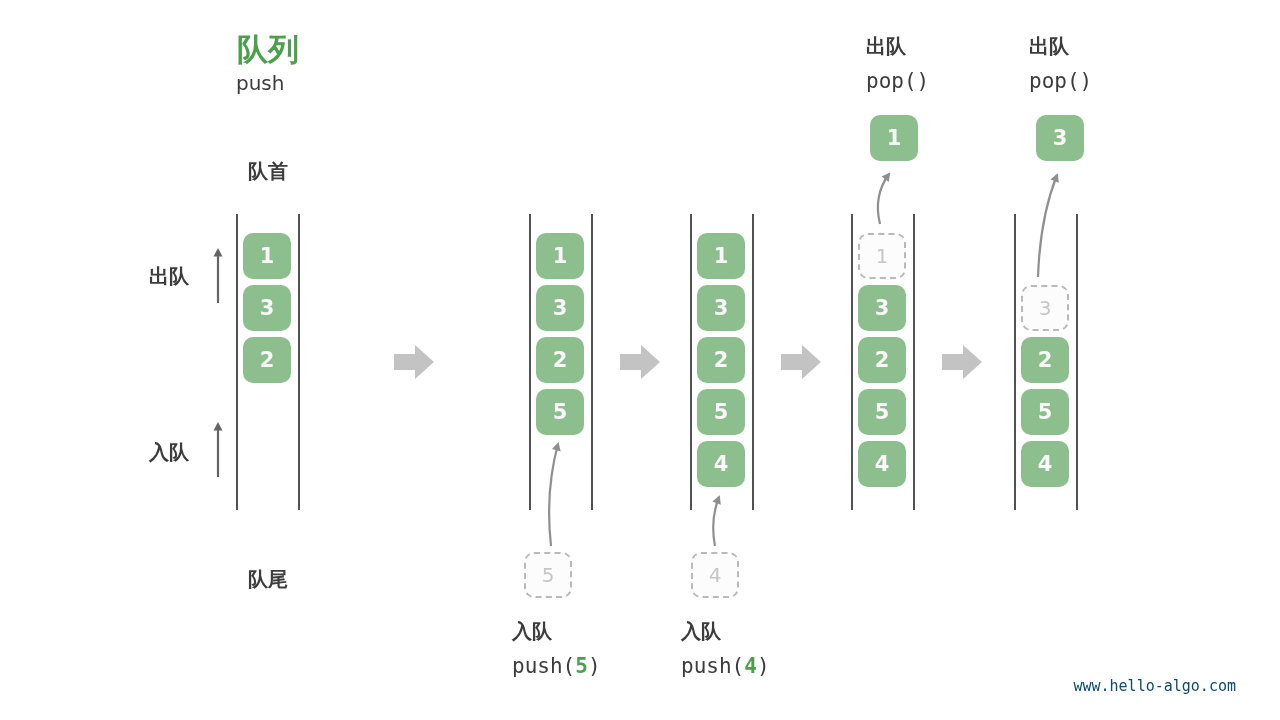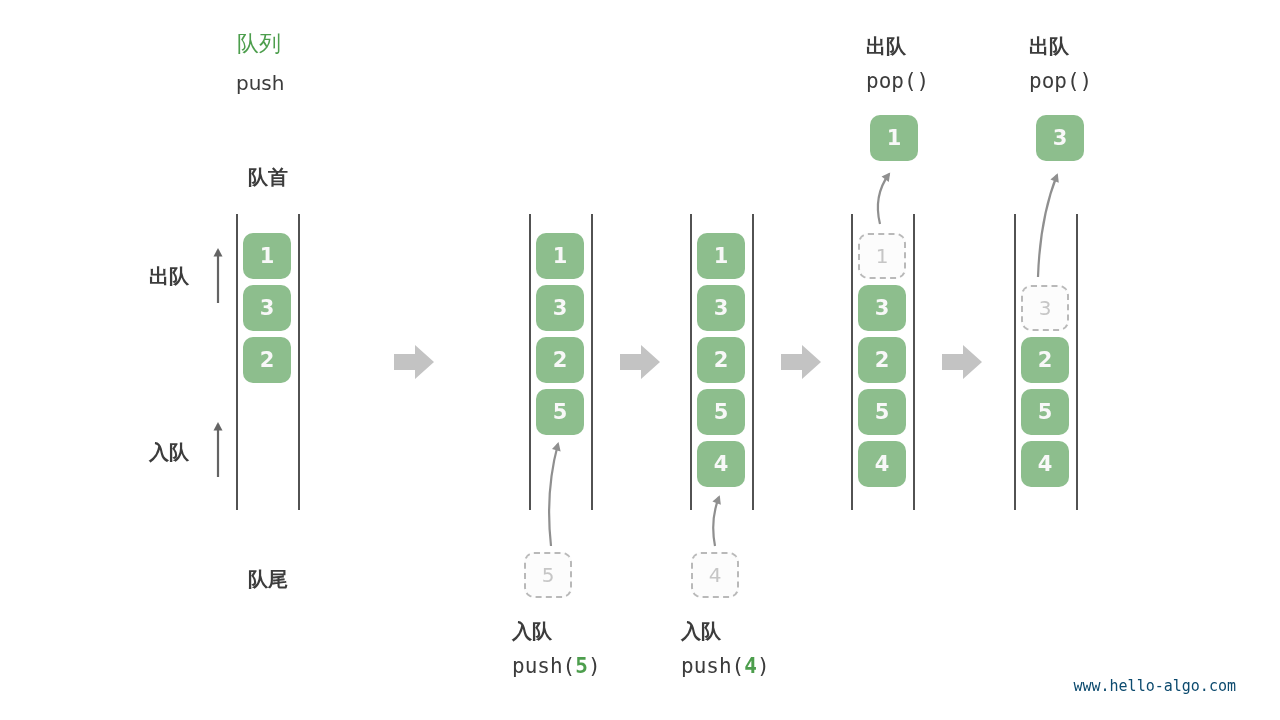--- a/index.html
+++ b/index.html
@@ -5,21 +5,21 @@
   html,body{margin:0;padding:0;background:#ffffff;}
   #canvas{
     position:relative;width:1280px;height:720px;background:#ffffff;overflow:hidden;
     font-family:"DejaVu Sans","Liberation Sans",sans-serif;
     --accent:#4d9e4d;--cellgreen:#8dbe8d;
   }
   .abs{position:absolute;}
   .zh{font-size:20px;font-weight:600;color:#3c3c3c;white-space:nowrap;}
   .code{font-family:"DejaVu Sans Mono","Liberation Mono",monospace;font-size:21px;color:#3c3c3c;white-space:nowrap;}
   .code .arg{color:var(--accent);font-weight:bold;}
-  .title-zh{font-size:22px;font-weight:normal;color:var(--accent);}
+  .title-zh{font-size:31px;font-weight:bold;color:var(--accent);}
   .title-en{font-size:20px;color:#3c3c3c;}
   .cell{
     position:absolute;width:48px;height:46px;border-radius:10px;background:var(--cellgreen);
     color:#f8f8f8;font-size:21px;font-weight:bold;display:flex;align-items:center;justify-content:center;
     box-sizing:border-box;
   }
   .cell.dashed{background:#fcfcfc;border:2px dashed #b9b9b9;color:#c6c6c6;font-weight:normal;font-size:20px;}
   .vline{position:absolute;width:1.5px;background:#525252;}
   .center{transform:translateX(-50%);}
   .oplabel .zh{display:block;margin-bottom:9px;}
@@ -48,21 +48,21 @@
       <path d="M218,477 L218,424" fill="none" stroke="#646464" stroke-width="2.2" marker-end="url(#ah-dark)"></path>
       <polygon points="394,354 415,354 415,345 434,362 415,379 415,370 394,370" fill="#c3c3c3"></polygon>
       <polygon points="620,354 641,354 641,345 660,362 641,379 641,370 620,370" fill="#c3c3c3"></polygon>
       <polygon points="781,354 802,354 802,345 821,362 802,379 802,370 781,370" fill="#c3c3c3"></polygon>
       <polygon points="942,354 963,354 963,345 982,362 963,379 963,370 942,370" fill="#c3c3c3"></polygon>
     </svg>
 
   <div class="abs title-zh" style="left:237px;top:29px;">队列</div>
   <div class="abs title-en" style="left:236px;top:71px;">push</div>
 
-  <div class="abs zh center" style="left:268px;top:164px;">队首</div>
+  <div class="abs zh center" style="left:268px;top:158px;">队首</div>
   <div class="abs zh center" style="left:268px;top:566px;font-family:Liberation Mono, monospace;">队尾</div>
   <div class="abs zh" style="left:149px;top:263px;">出队</div>
   <div class="abs zh" style="left:149px;top:439px;">入队</div>
 
   <div id="scene">
       <div class="vline" style="left: 236px; top: 214px; height: 296px;"></div>
       <div class="vline" style="left: 298px; top: 214px; height: 296px;"></div>
       <div class="cell" style="left: 243px; top: 233px;">1</div>
       <div class="cell" style="left: 243px; top: 285px;">3</div>
       <div class="cell" style="left: 243px; top: 337px;">2</div>

